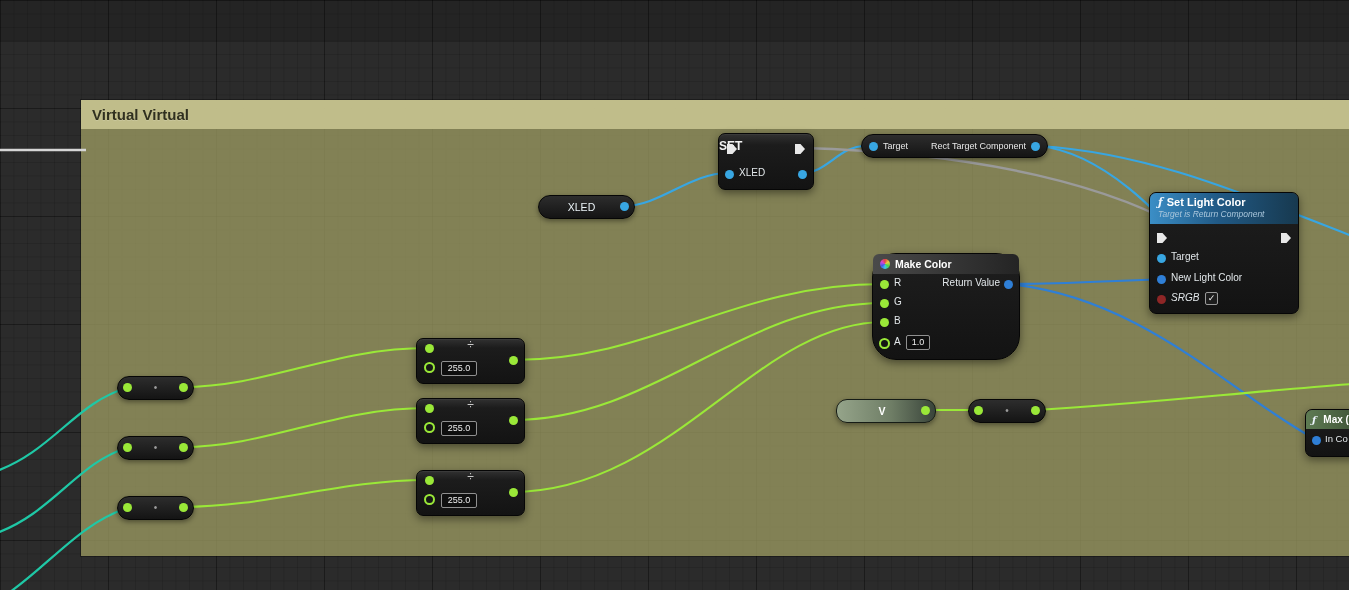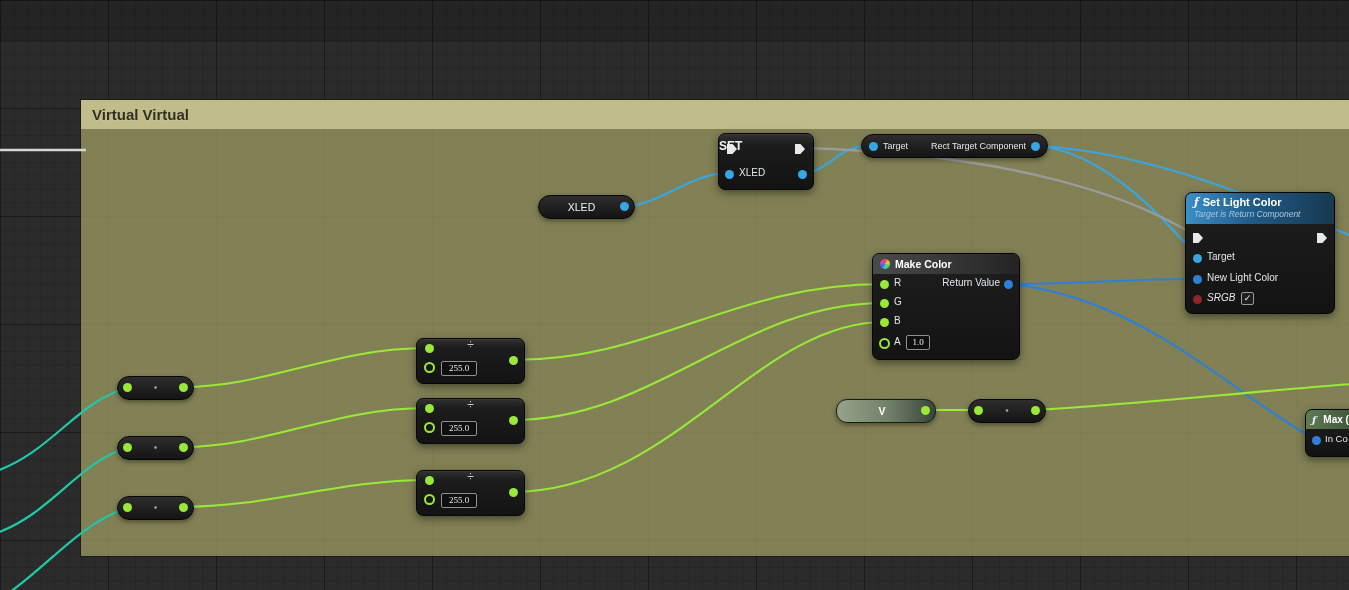--- a/index.html
+++ b/index.html
@@ -28,45 +28,45 @@
   .pin{position:absolute;width:9px;height:9px;border-radius:50%;}
   .pin.hollow{width:7px;height:7px;background:transparent !important;border:2px solid;}
   .pg{background:#9ae838;} .pg.hollow{border-color:#9ae838;}
   .pb{background:#38a6e2;}
   .pc{background:#2f7fd6;}
   .pr{background:#8e2626;}
   .ipin{width:9px;height:9px;border-radius:50%;flex:0 0 auto;}
 
   .exec{position:absolute;width:10px;height:10px;background:#e8e8e8;clip-path:polygon(0 0,55% 0,100% 50%,55% 100%,0 100%);}
   .lbl{position:absolute;font-size:10px;color:#e2e7ea;white-space:nowrap;}
-  .valbox{position:absolute;background:#0f0f0f;border:1px solid #909090;border-radius:2px;color:#efefef;font-size:9px;text-align:center;font-family:Liberation Serif, serif;}
+  .valbox{position:absolute;background:#0f0f0f;border:1px solid #909090;border-radius:2px;color:#efefef;font-size:9px;text-align:center;font-family:Liberation Sans, sans-serif;}
   .checkbox{position:absolute;width:11px;height:11px;background:#1d1d1d;border:1px solid #9a9a9a;border-radius:2px;font-size:9px;line-height:11px;text-align:center;color:#f0f0f0;box-sizing:content-box;}
 
   
   .n-set{left:718px;top:133px;width:94px;height:55px;}
   .n-set .title{position:absolute;top:5px;left:0;right:0;text-align:left;font-size:12px;font-weight:bold;color:#f2f2f2;}
 
   
   .n-xled{left:538px;top:195px;width:95px;height:22px;}
   .n-xled .title{display:block;text-align:center;line-height:22px;font-size:10.5px;color:#eaf2f6;padding-right:10px;}
 
   
   .n-target{left:861px;top:134px;width:187px;height:24px;display:flex;align-items:center;gap:5px;padding:0 7px;box-sizing:border-box;}
   .n-target .t{font-size:9px;color:#e8e8e8;white-space:nowrap;}
   .n-target .spacer{flex:1;}
 
   
-  .n-slc{left:1185px;top:192px;width:148px;height:120px;}
+  .n-slc{left:1149px;top:192px;width:148px;height:120px;}
   .slc-head{position:absolute;top:0;left:0;right:0;height:31px;border-radius:6px 6px 0 0;background:linear-gradient(90deg,#3b8ec6 0%,#215a86 45%,#17394f 100%);padding:3px 8px;box-sizing:border-box;}
   .slc-title{font-size:11px;font-weight:bold;color:#fff;white-space:nowrap;}
   .fnicon{font-family:"DejaVu Serif",serif;font-style:italic;font-weight:bold;margin-right:4px;color:#eef6ff;}
   .slc-sub{font-size:8.5px;font-style:italic;color:#a9c6db;white-space:nowrap;}
 
   
-  .n-mc{left:872px;top:253px;width:146px;height:105px;}
+  .n-mc{left:872px;top:253px;width:146px;height:105px;border-radius:24px;}
   .mc-head{position:absolute;top:0;left:0;right:0;height:20px;border-radius:6px 6px 0 0;background:linear-gradient(90deg,#4a4a4a,#242424);display:flex;align-items:center;gap:5px;padding:0 7px;box-sizing:border-box;}
   .mc-icon{width:10px;height:10px;border-radius:50%;background:conic-gradient(#e84040,#e8d040,#48d848,#40c8e8,#4858e8,#d048d8,#e84040);}
   .mc-title{font-size:10.5px;font-weight:bold;color:#fff;}
 
   
   .divnode{width:107px;height:44px;}
   .d1{left:416px;top:338px;} .d2{left:416px;top:398px;} .d3{left:416px;top:470px;}
   .div-glyph{position:absolute;top:0;left:0;right:0;text-align:center;font-size:12px;line-height:13px;color:#c8c8c8;}
 
   

